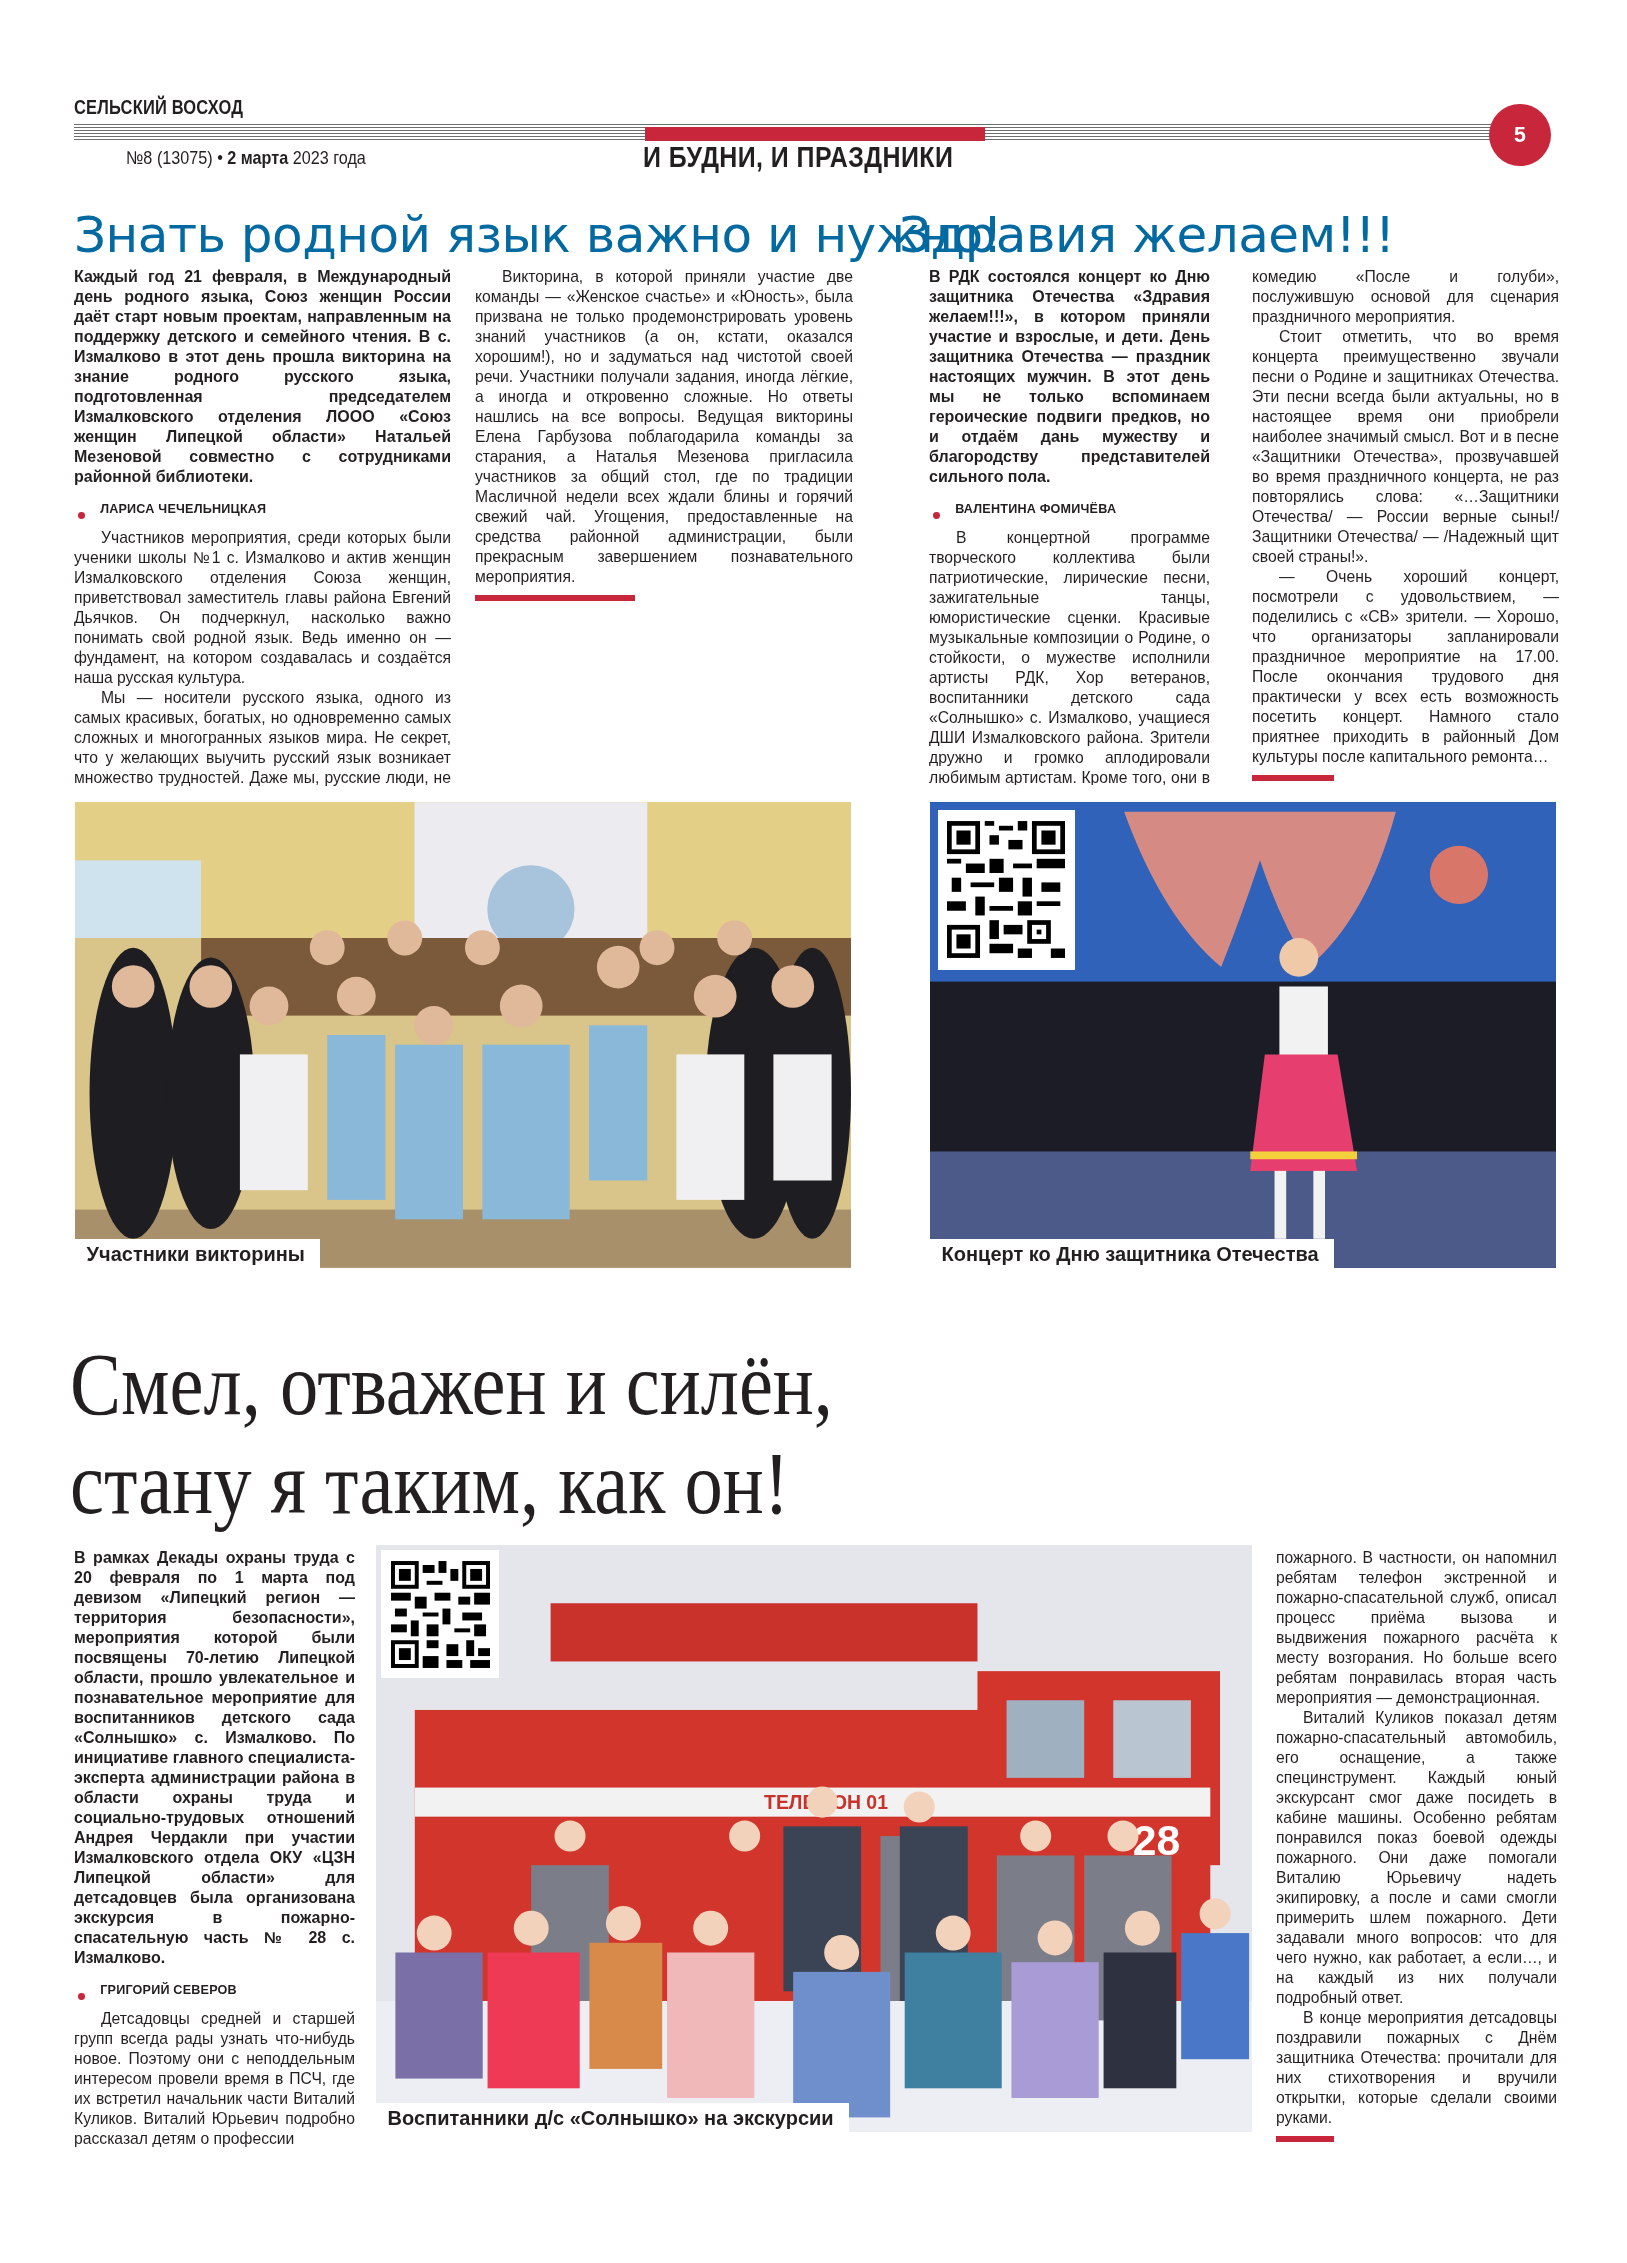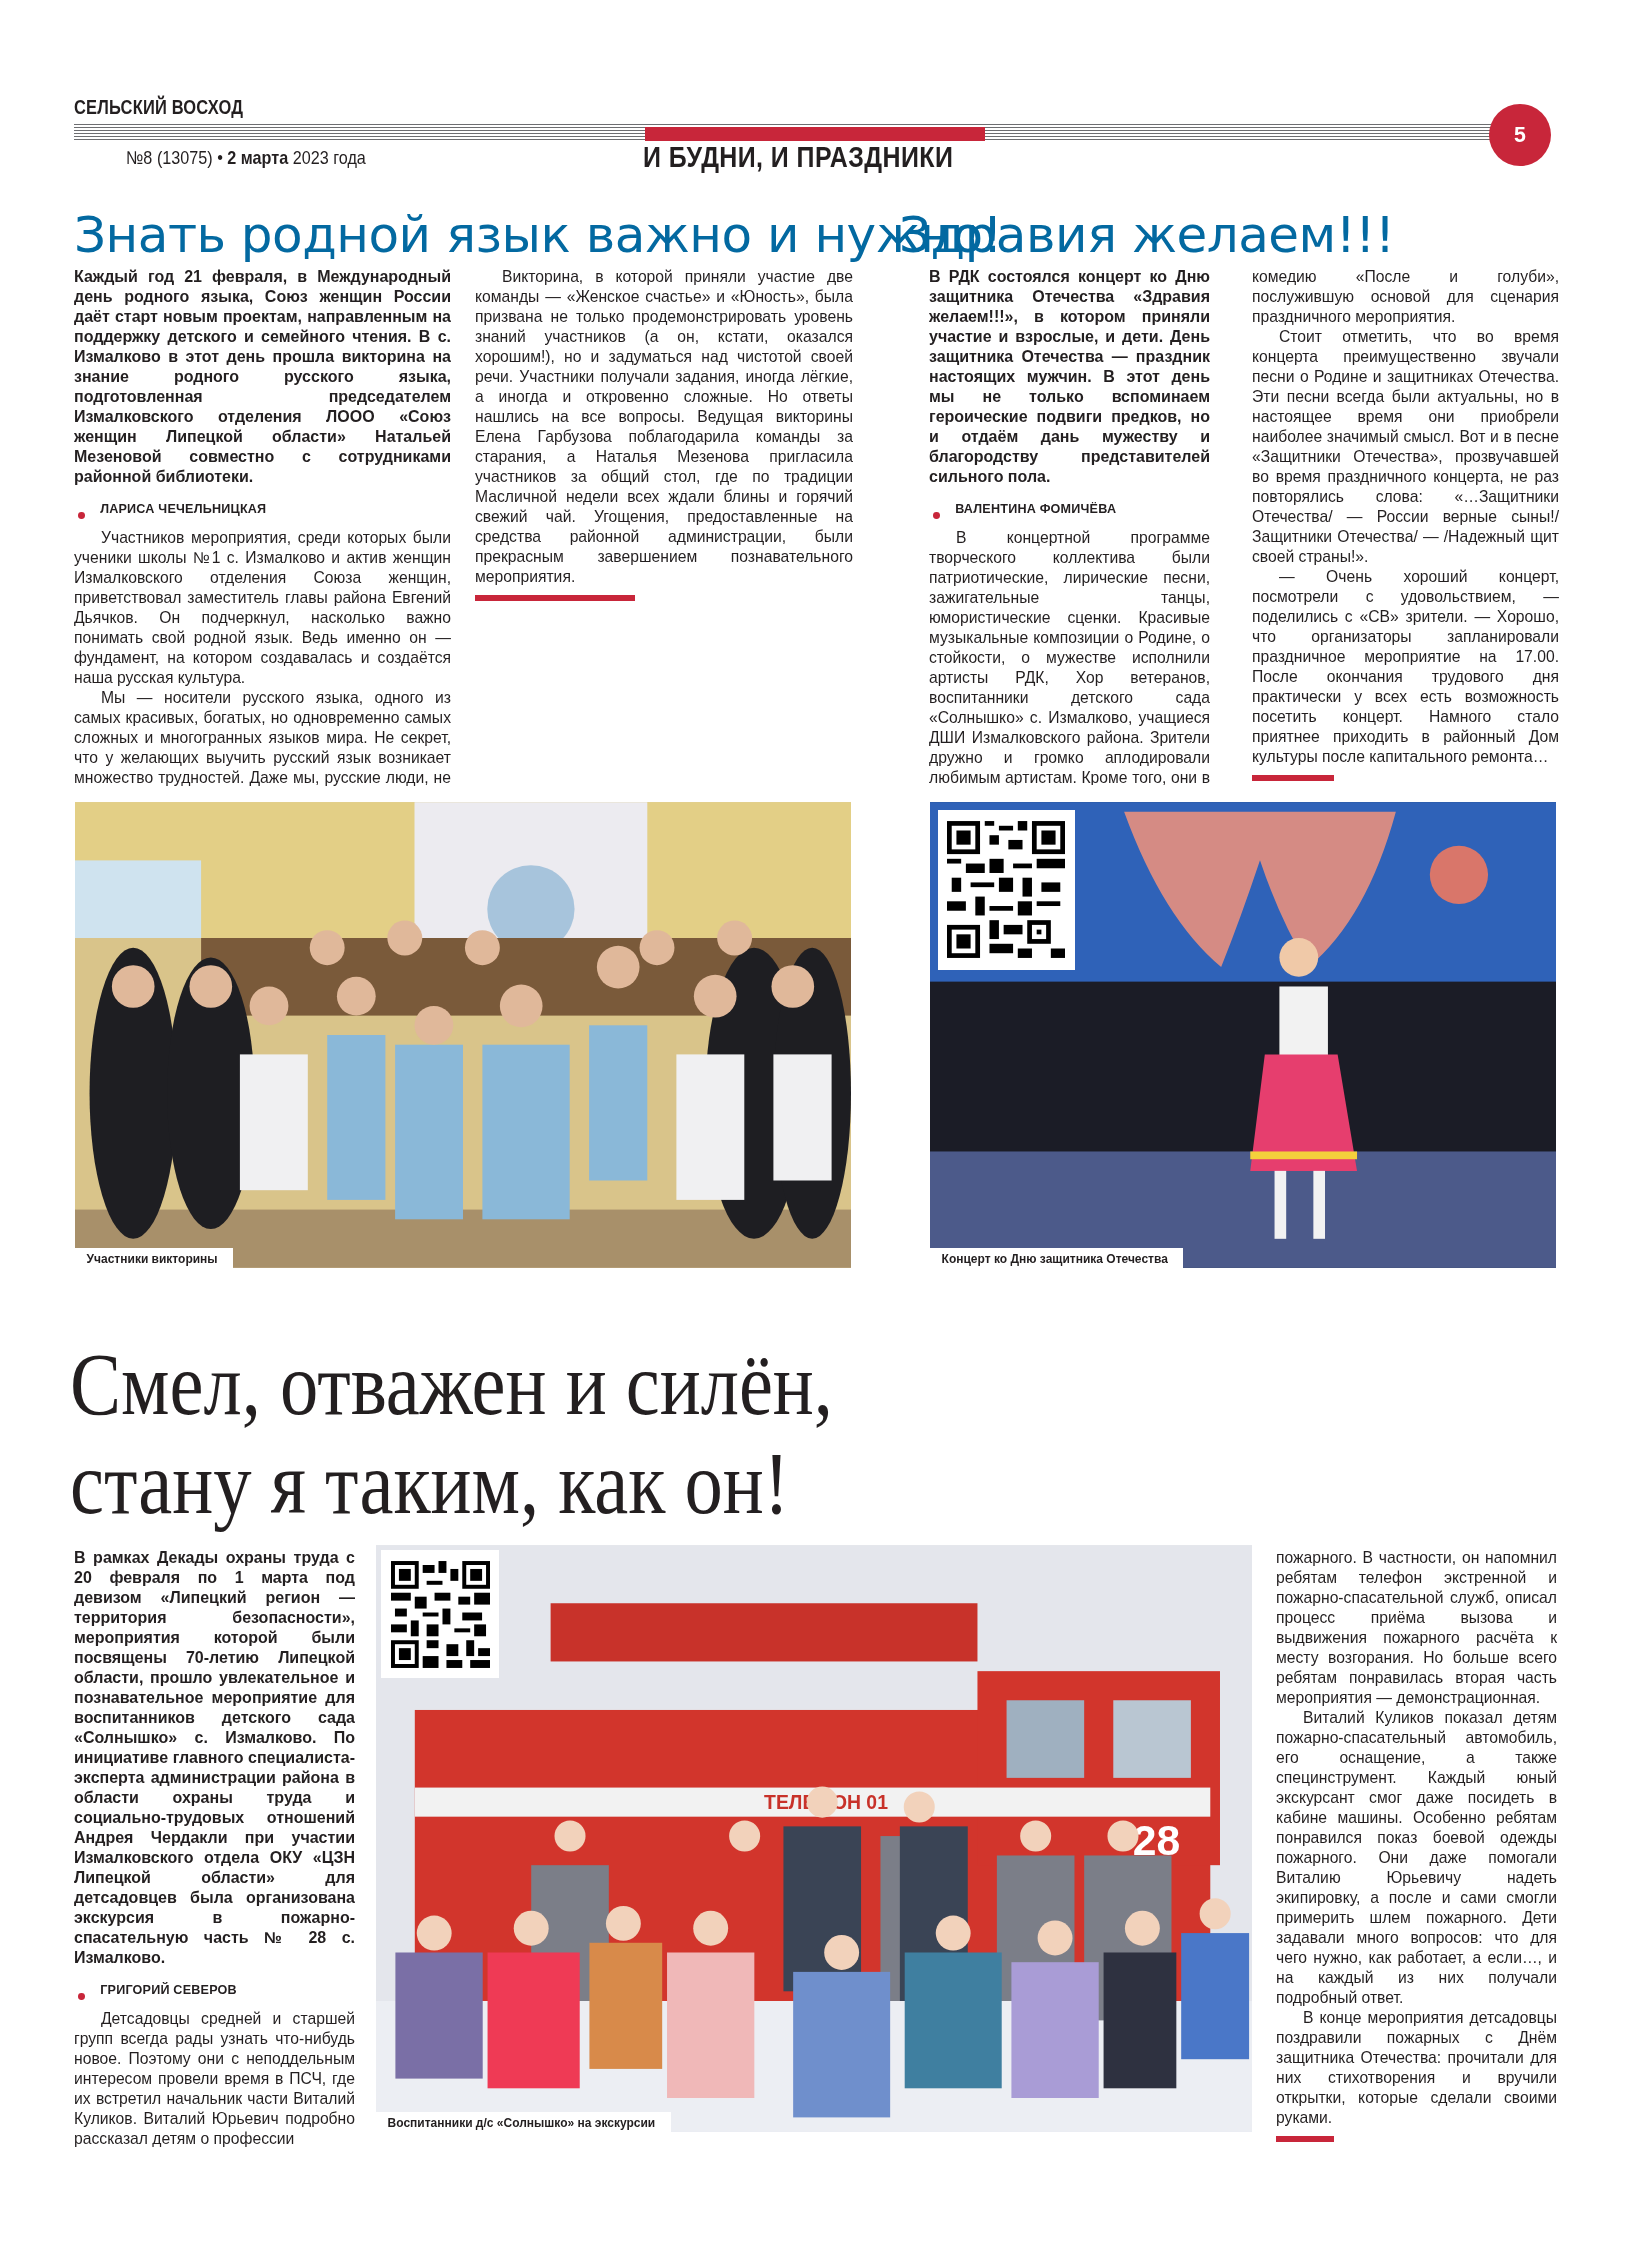--- a/index.html
+++ b/index.html
@@ -20,21 +20,21 @@
   .t2{left:899px;top:206px;}
   .col{position:absolute;font-size:15.7px;line-height:20px;text-align:justify;hyphens:manual;}
   .col p{margin:0;text-indent:27px;}
   .col p.noindent{text-indent:0;}
   .lead{font-weight:bold;font-size:16px;line-height:20px;}
   .byline{display:flex;align-items:flex-end;font-size:12.6px;font-weight:bold;letter-spacing:0.2px;margin:11.6px 0 9.7px 0;}
   .byline .dot{width:6.8px;height:6.8px;border-radius:50%;background:#c8263a;margin:0 15.5px 0 3.9px;}
   .endbar{height:5.8px;width:160px;background:#c8263a;margin-top:7.8px;}
   
   .photo{position:absolute;overflow:hidden;}
-  .caption{position:absolute;left:0;bottom:0;background:#fff;padding:3.9px 15.5px 1.9px 11.6px;font-size:12px;font-weight:bold;transform-origin:left bottom;}
+  .caption{position:absolute;left:0;bottom:0;background:#fff;padding:3.9px 15.5px 1.9px 11.6px;font-size:20px;font-weight:bold;transform-origin:left bottom;}
   .qr{position:absolute;background:#fff;padding:9.7px;}
   .qr svg{display:block;}
   
   .bigtitle{left:70px;top:1335px;font-family:"Liberation Serif","DejaVu Serif",serif;font-size:89px;line-height:99px;color:#231f20;transform:scaleX(0.86);transform-origin:left top;white-space:nowrap;}
 </style>
 </head>
 <body>
 
 <div class="abs paper-name">СЕЛЬСКИЙ ВОСХОД</div>
 <div class="abs rule-lines"></div>

